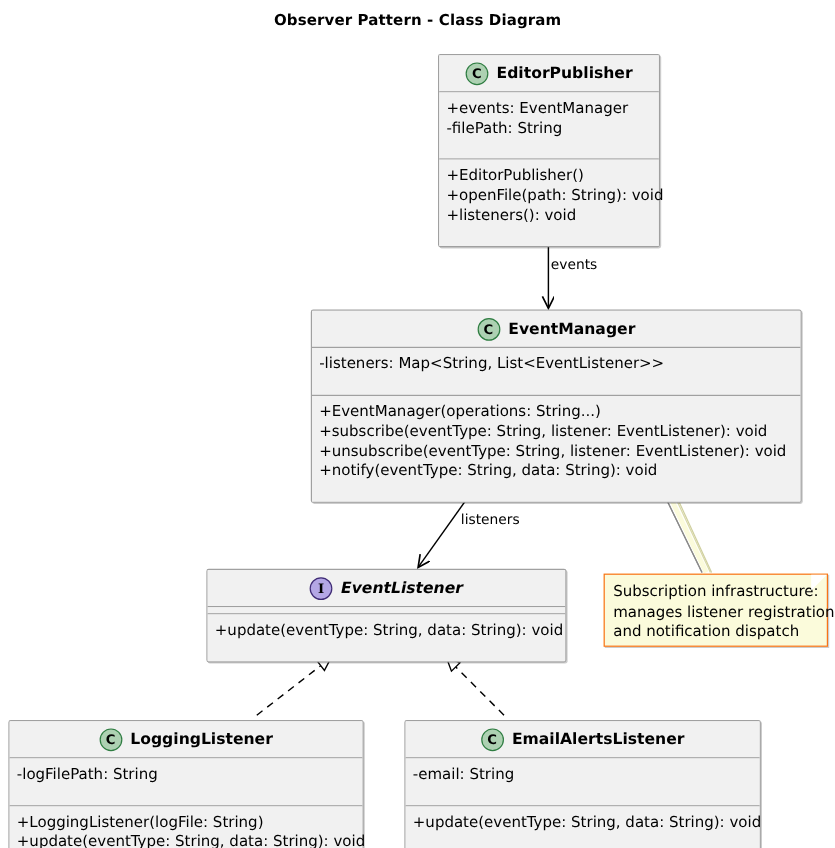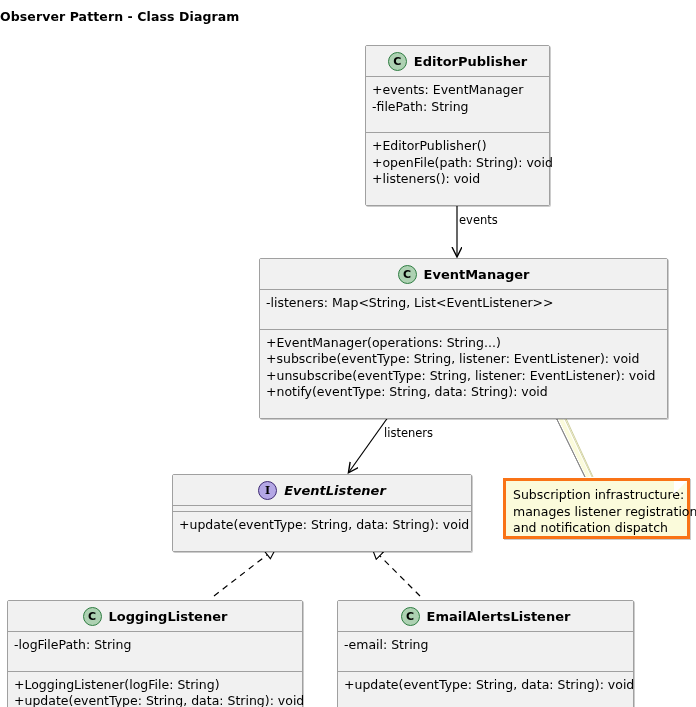--- a/index.html
+++ b/index.html
@@ -25,21 +25,21 @@
     width: 696px;
     height: 707px;
     pointer-events: none;
   }
 
   .diagram-title {
     position: absolute;
     left: 0;
     top: 9px;
     width: 696px;
-    text-align: left;
+    text-align: center;
     font-size: 12.5px;
     font-weight: bold;
     color: #000000;
     letter-spacing: 0.1px;
   }
 
   
   .uml-box {
     position: absolute;
     box-sizing: border-box;
@@ -107,21 +107,21 @@
     color: #000000;
     line-height: 16.5px;
     white-space: nowrap;
   }
 
   
   .uml-note {
     position: absolute;
     box-sizing: border-box;
     background: #fbfbdb;
-    border: 3px solid #f97316;
+    border: 1px solid #f97316;
     box-shadow: 1px 1px 0 rgba(0,0,0,0.20);
     padding: 6px 8px 6px 7px;
   }
   .uml-note .fold-tri {
     position: absolute;
     right: 0px;
     top: 0px;
     width: 0;
     height: 0;
     border-left: 13px solid #ffffff;

